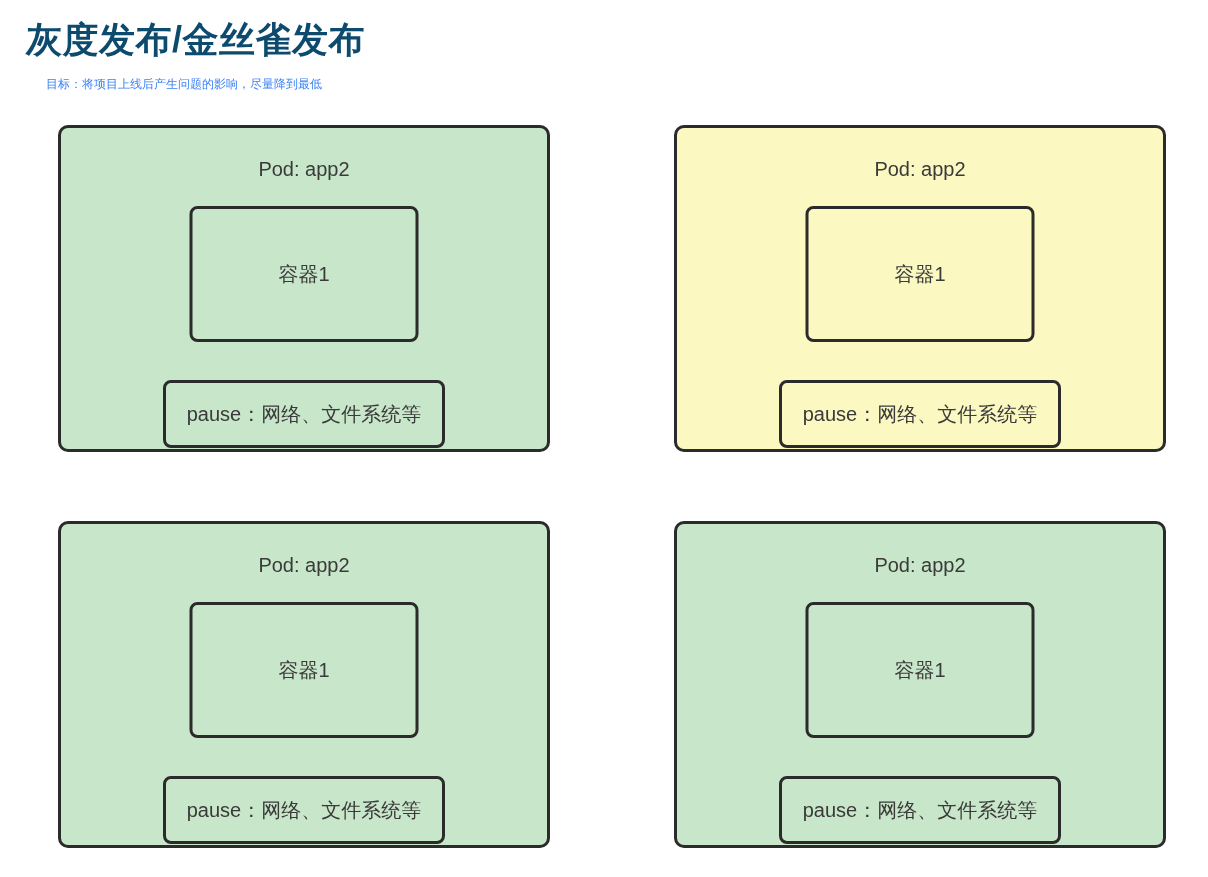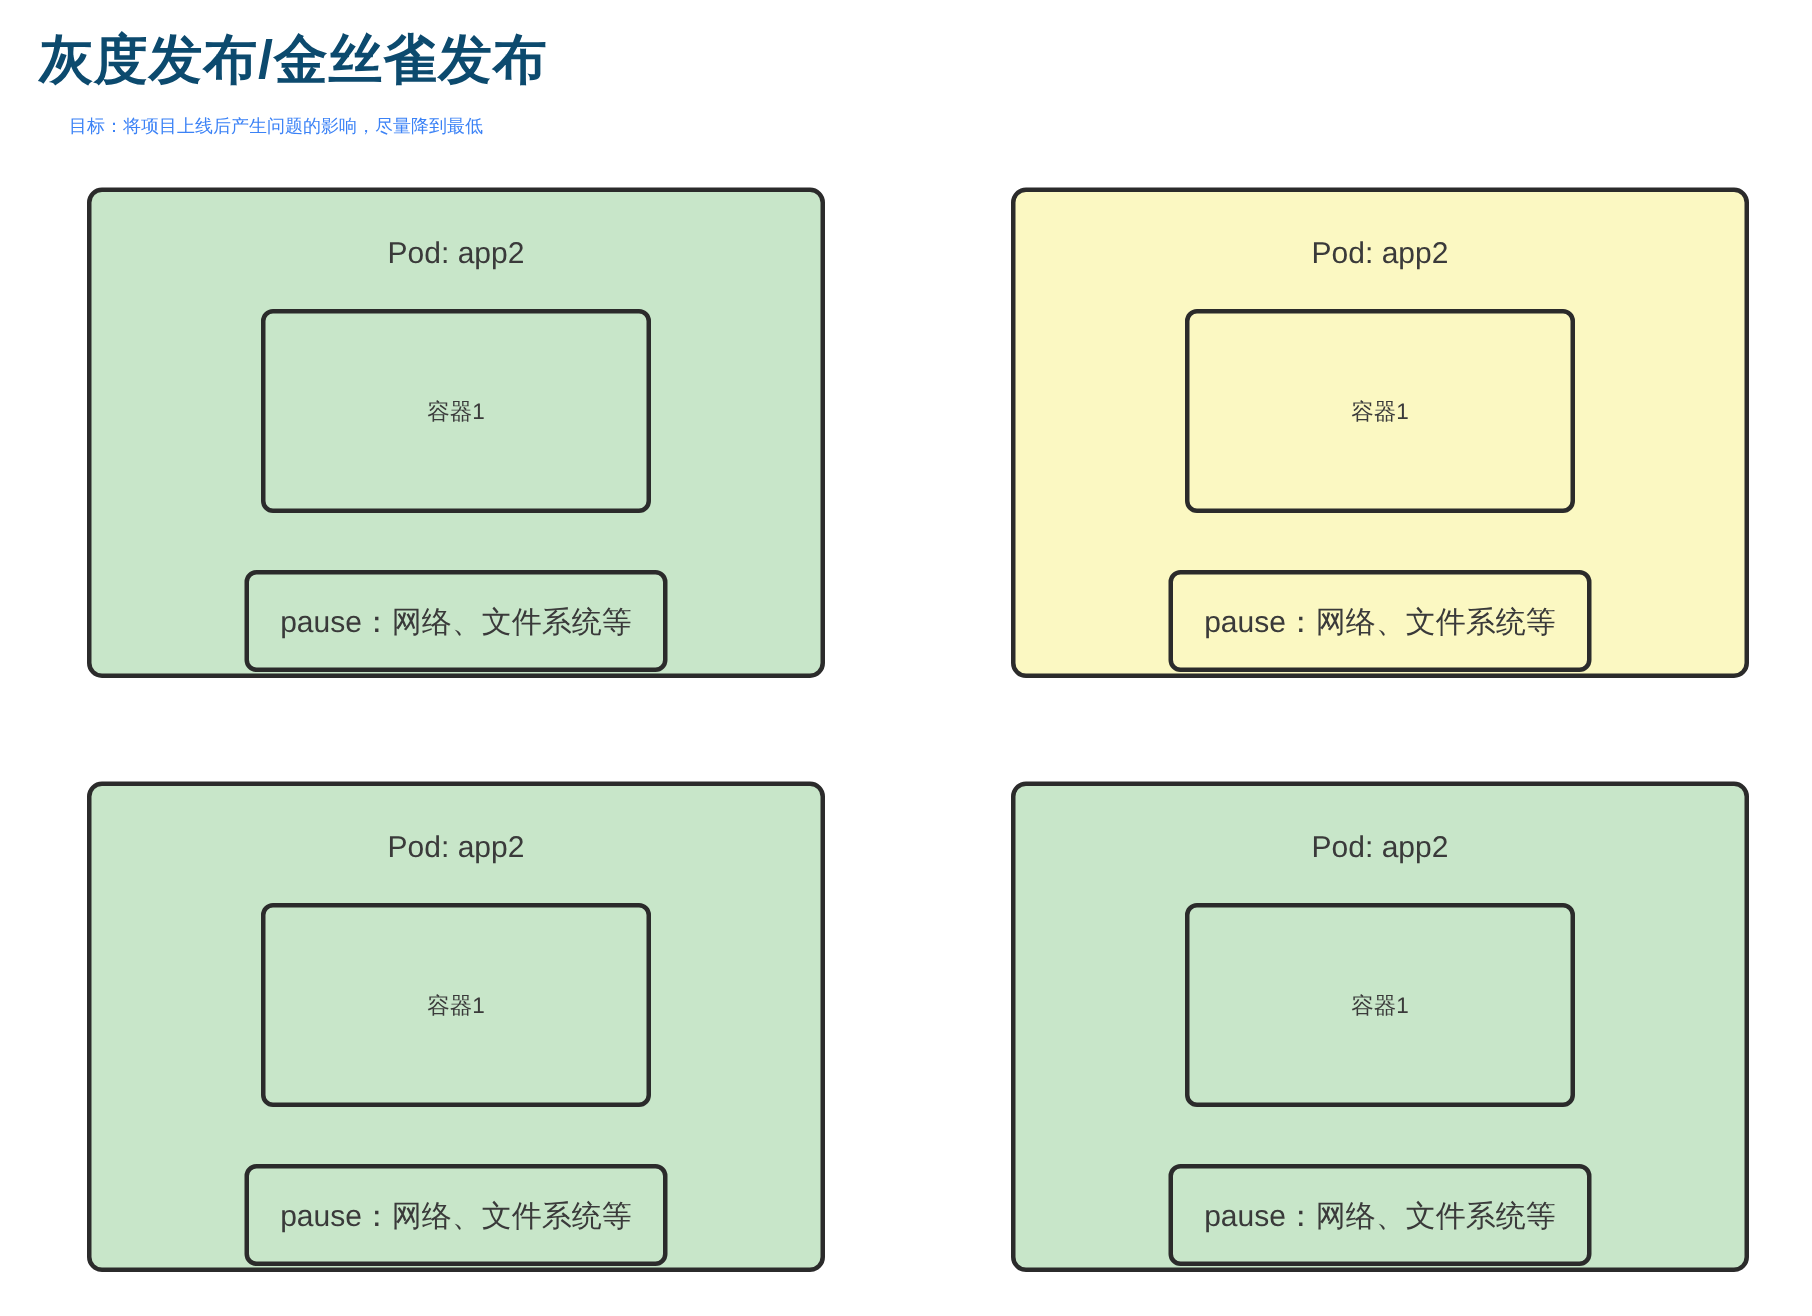--- a/index.html
+++ b/index.html
@@ -41,26 +41,26 @@
     position: absolute;
     top: 30px; left: 0; right: 0;
     text-align: center;
     font-size: 20px;
     color: #3a3a3a;
   }
   .container-box {
     position: absolute;
     top: 78px; left: 50%;
     transform: translateX(-50%);
-    width: 260px; height: 136px;
+    width: 229px; height: 136px;
     border: 3px solid var(--stroke, #2b2b2b);
     border-radius: 8px;
     background: transparent;
     display: flex; align-items: center; justify-content: center;
-    font-size: 15px;
+    font-size: 20px;
     color: #3a3a3a;
   }
   .pause-box {
     position: absolute;
     top: 252px; left: 50%;
     transform: translateX(-50%);
     width: 282px; height: 68px;
     border: 3px solid var(--stroke, #2b2b2b);
     border-radius: 8px;
     background: transparent;

